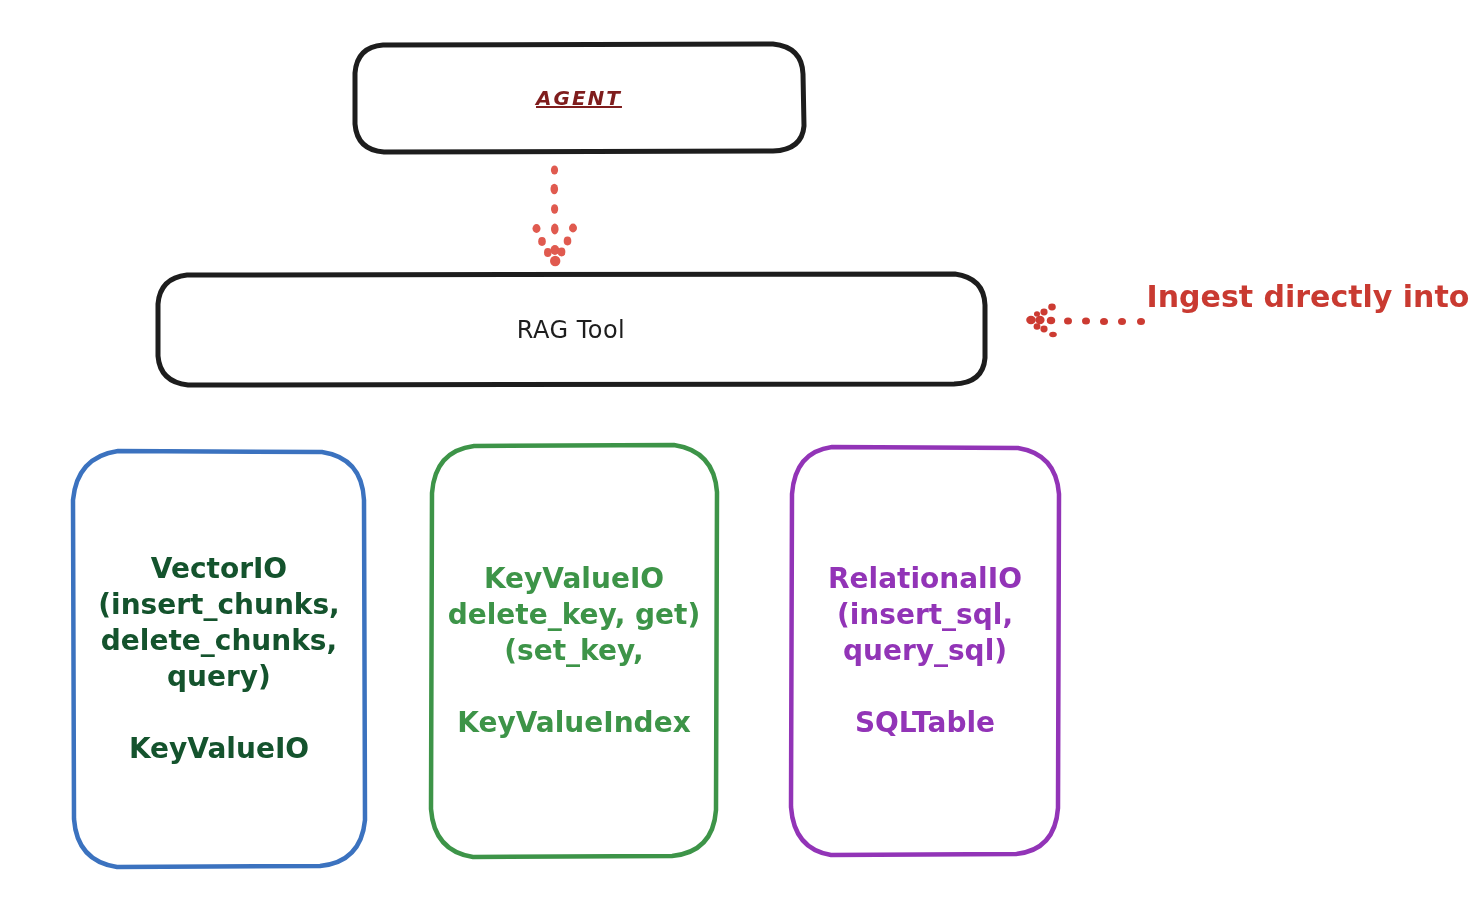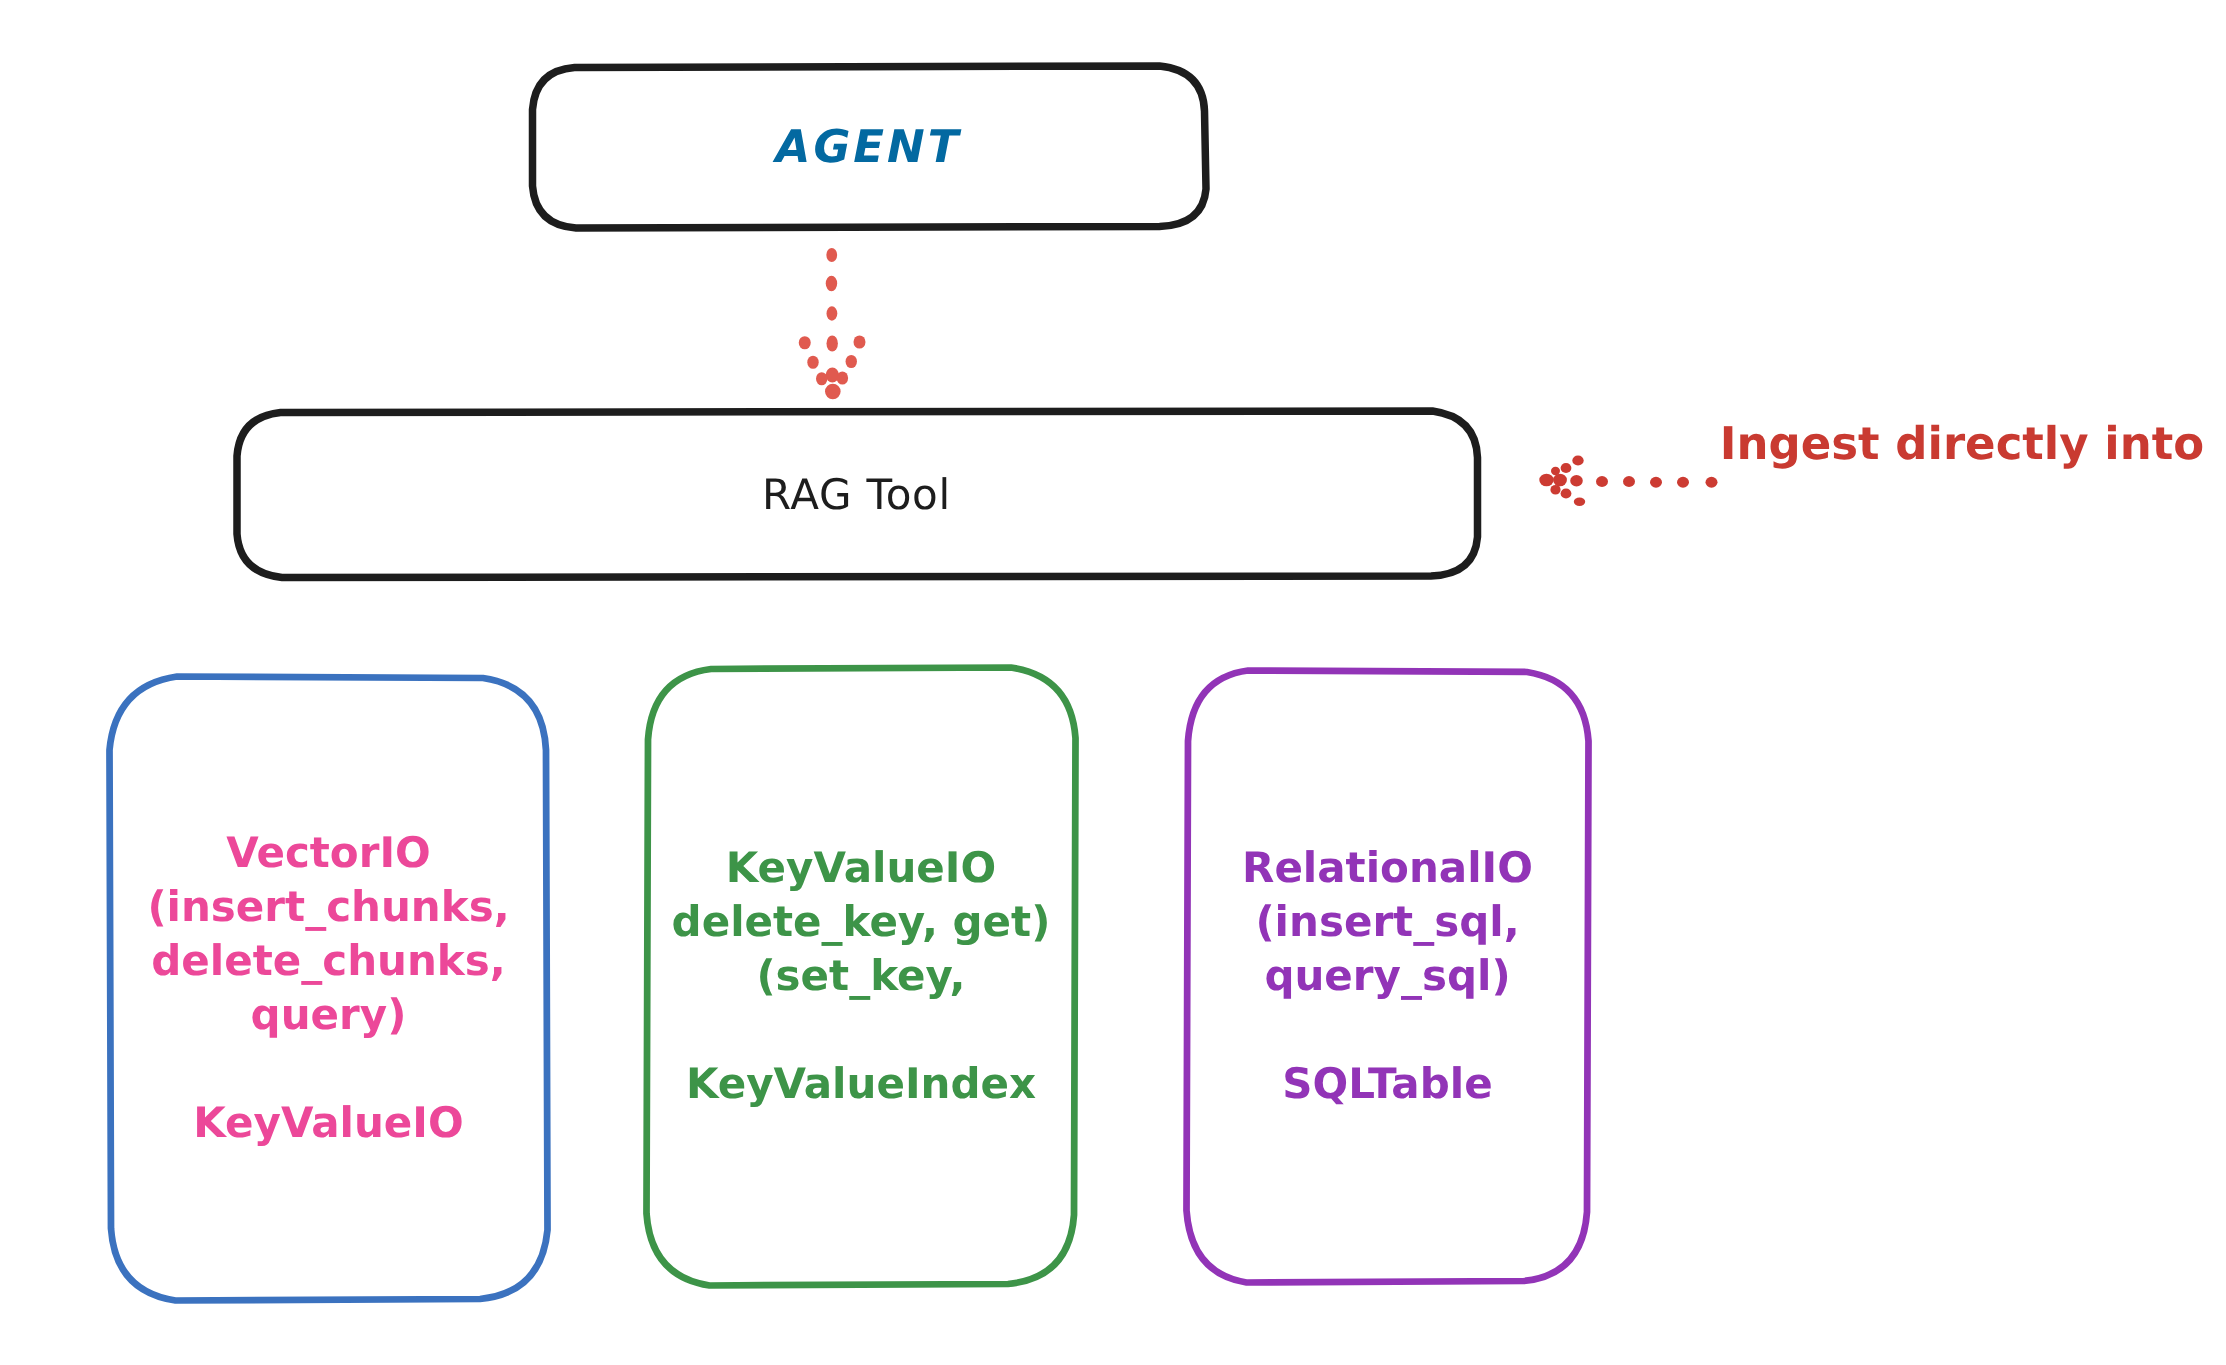--- a/index.html
+++ b/index.html
@@ -49,37 +49,38 @@
 
   
   #agent-box {
     left: 353px;
     top: 42px;
     width: 452px;
     height: 112px;
   }
   #agent-box .label {
     font-family: "DejaVu Sans", sans-serif;
-    font-size: 30px;
+    font-size: 20px;
     font-style: italic;
     font-weight: 600;
     letter-spacing: 2px;
-    color: #0369a1;
+    color: #7f1d1d;
+    text-decoration: underline;
   }
 
   
   #ragtool-box {
     left: 155px;
     top: 272px;
     width: 832px;
     height: 115px;
   }
   #ragtool-box .label {
     font-family: "DejaVu Sans", sans-serif;
-    font-size: 28px;
+    font-size: 24px;
     font-weight: 500;
     letter-spacing: 0.5px;
     color: #1d1d1d;
     text-align: center;
   }
 
   
   .provider-box .api-line,
   .provider-box .index-line {
     font-family: "DejaVu Sans", sans-serif;
@@ -89,21 +90,21 @@
   .provider-box .api-line { font-size: 28px; }
   .provider-box .index-line { font-size: 28px; margin-top: 36px; }
 
   #vector-box {
     left: 70px;
     top: 448px;
     width: 298px;
     height: 422px;
   }
   #vector-box .api-line,
-  #vector-box .index-line { color: #ec4899; }
+  #vector-box .index-line { color: #14532d; }
 
   #keyvalue-box {
     left: 428px;
     top: 442px;
     width: 292px;
     height: 418px;
   }
   #keyvalue-box .api-line,
   #keyvalue-box .index-line { color: #3d9448; }
 

